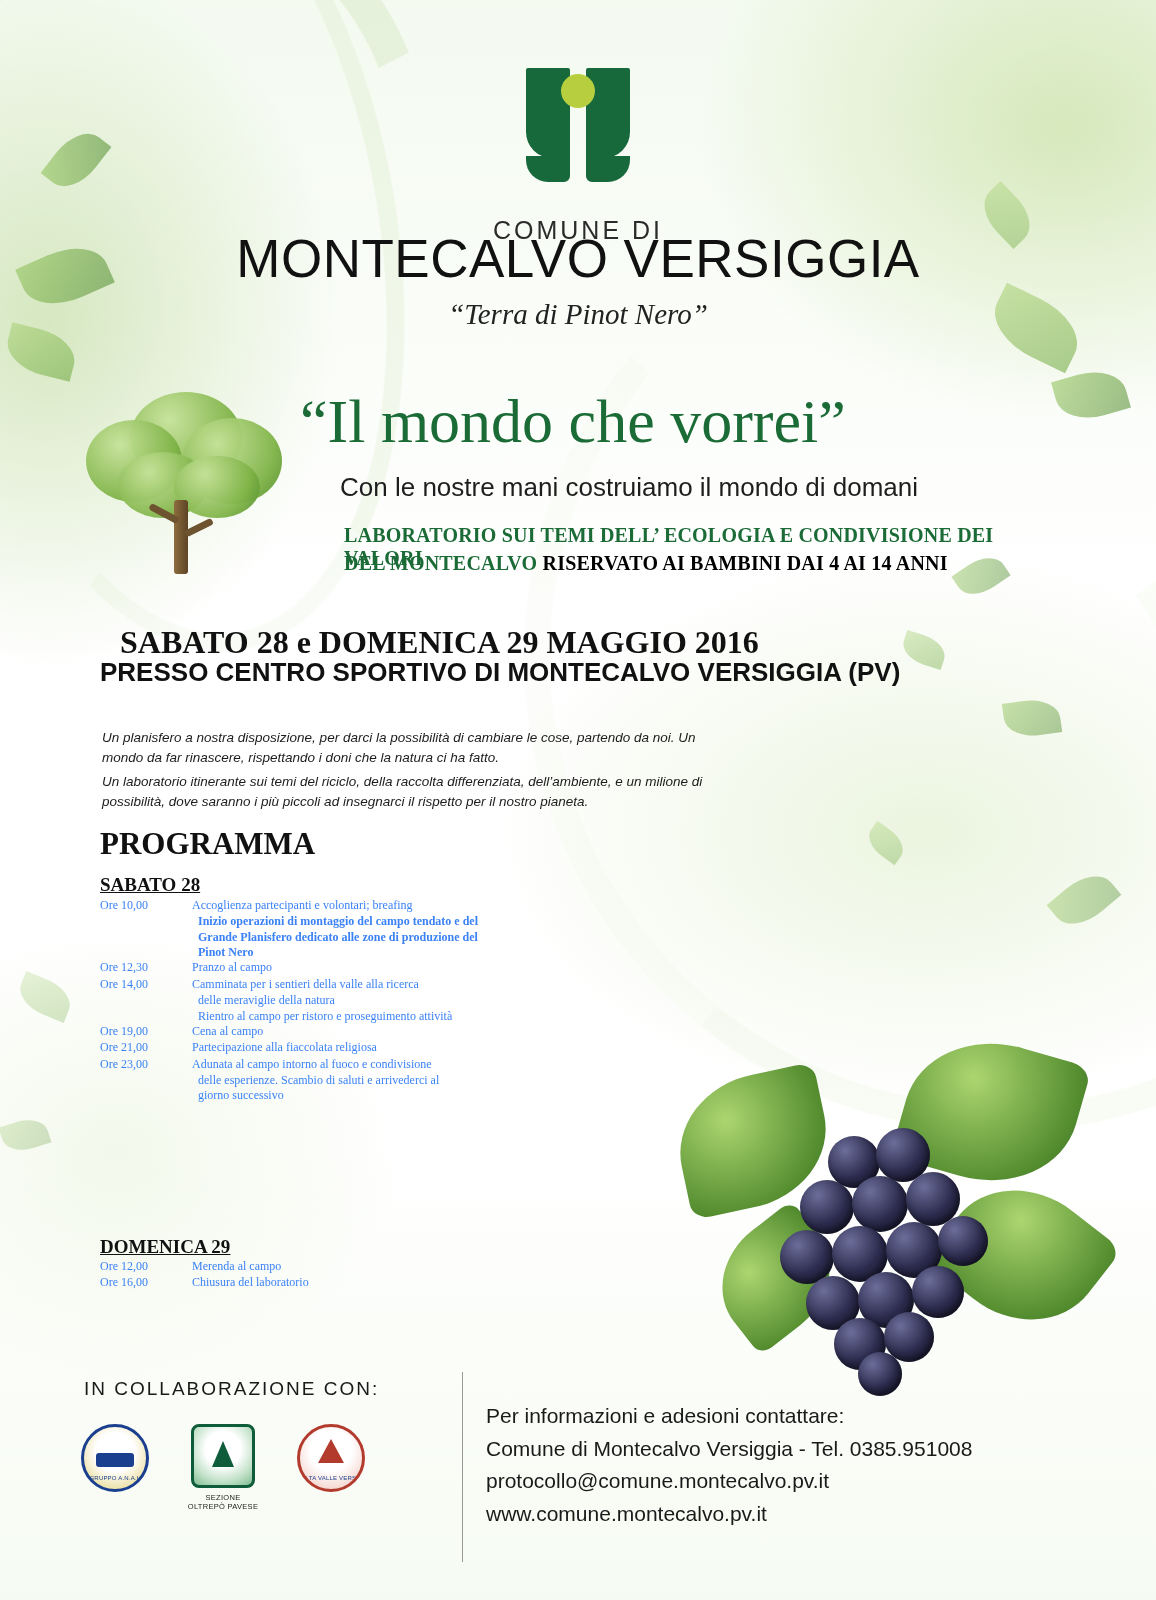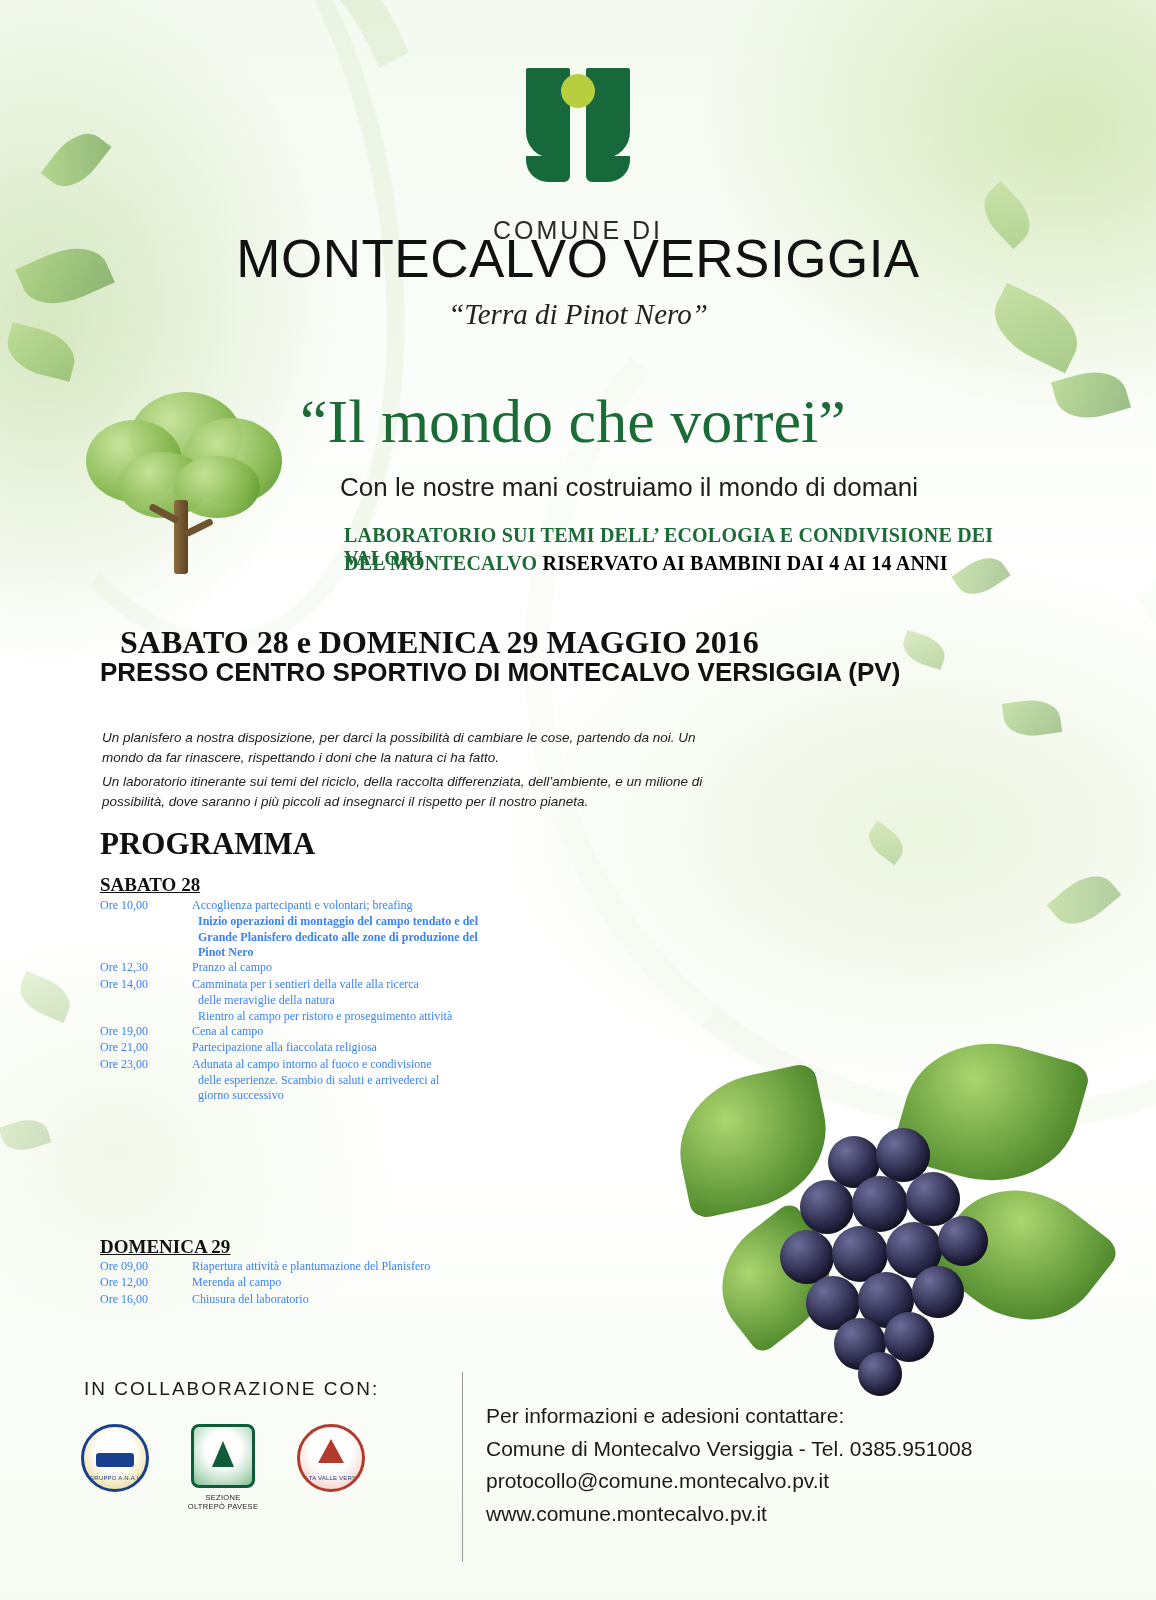--- a/index.html
+++ b/index.html
@@ -384,24 +384,20 @@
     <div class="row">
       <div class="time">Ore 23,00</div>
       <div class="txt">Adunata al campo intorno al fuoco e condivisione</div>
     </div>
     <div class="cont">delle esperienze. Scambio di saluti e arrivederci al</div>
     <div class="cont">giorno successivo</div>
   </div>
 
 <div class="day dom">DOMENICA 29</div>
 <div class="sched dom" id="sched-dom">
-    <div class="row">
-      <div class="time">Ore 09,00</div>
-      <div class="txt">Riapertura attività e plantumazione del Planisfero</div>
-    </div>
     <div class="row">
       <div class="time">Ore 12,00</div>
       <div class="txt">Merenda al campo</div>
     </div>
     <div class="row">
       <div class="time">Ore 16,00</div>
       <div class="txt">Chiusura del laboratorio</div>
     </div>
   </div>
 

